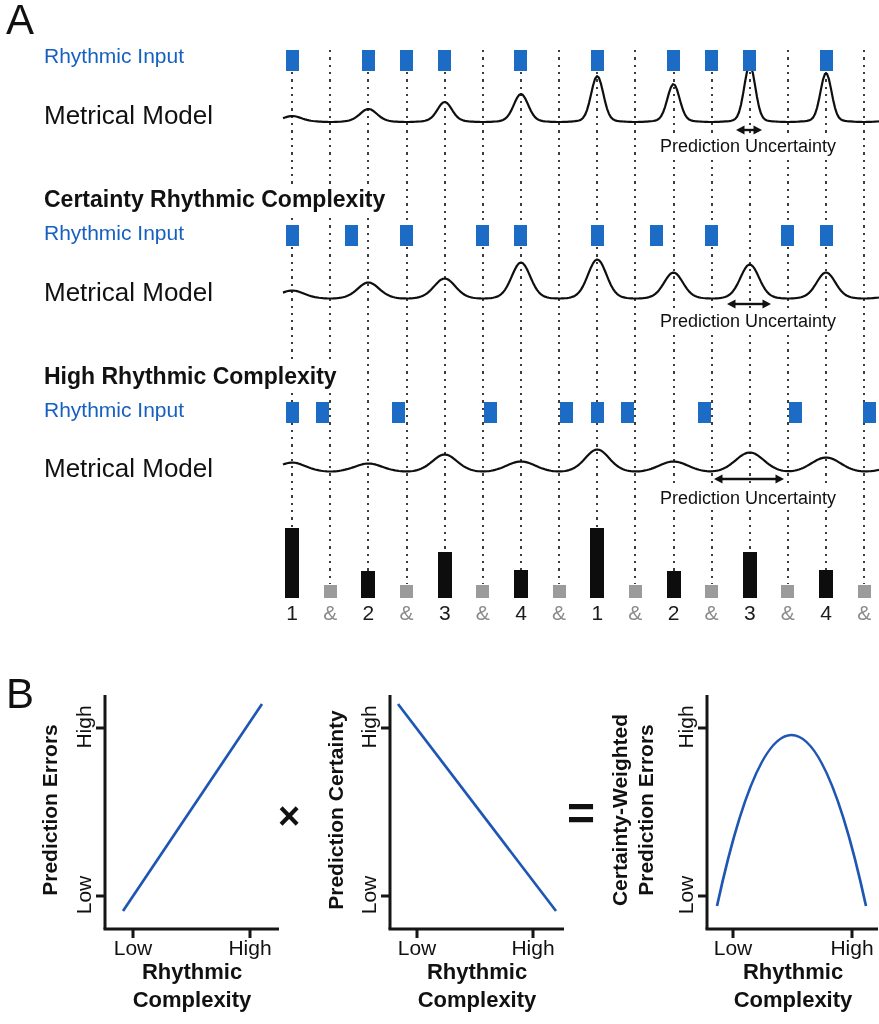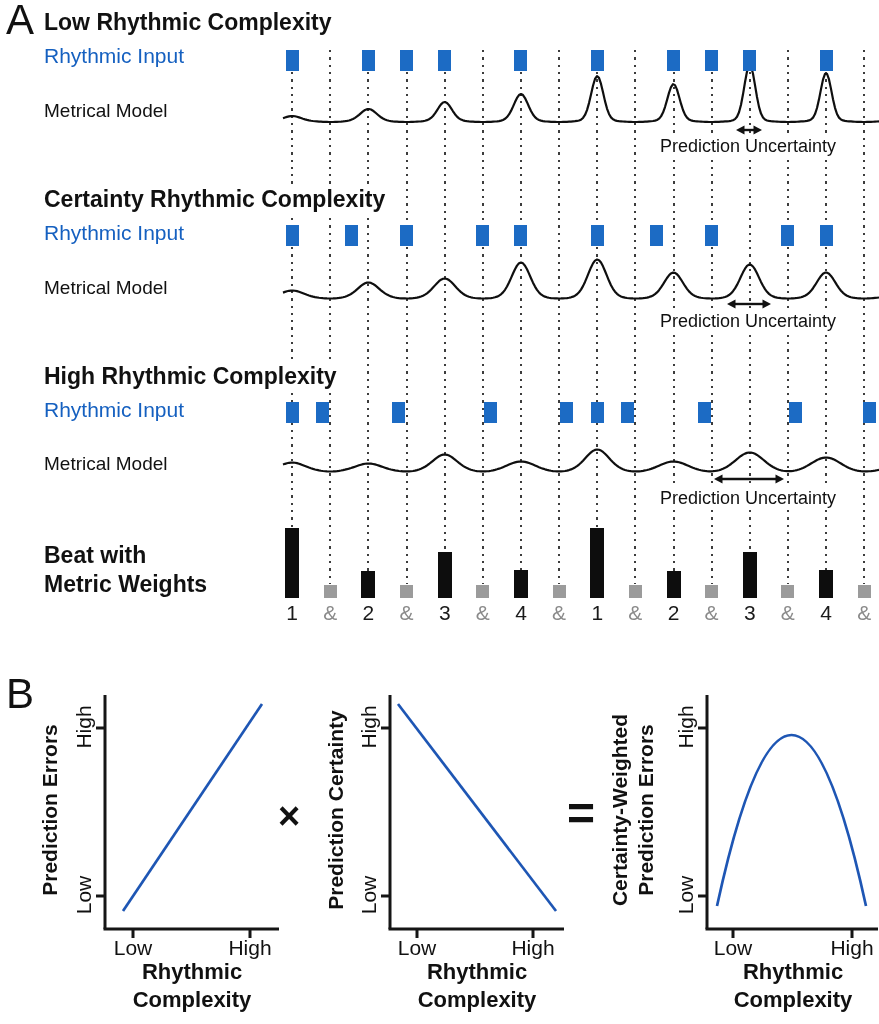--- a/index.html
+++ b/index.html
@@ -2,21 +2,21 @@
 <html><head>
 <meta charset="utf-8">
 <style>
   html,body{margin:0;padding:0;background:#fff;}
   #fig{position:relative;width:879px;height:1024px;background:#fff;overflow:hidden;
        font-family:"Liberation Sans","DejaVu Sans",sans-serif;color:#111;}
   .abs{position:absolute;}
   .glabel{position:absolute;font-size:42px;font-weight:400;color:#111;}
   .sec-title{position:absolute;left:44px;font-size:23px;font-weight:bold;background:#fff;padding-right:4px;white-space:nowrap;}
   .input-label{position:absolute;left:44px;font-size:21px;white-space:nowrap;}
-  .model-label{position:absolute;left:44px;font-size:19px;color:#111;white-space:nowrap;}
+  .model-label{position:absolute;left:44px;font-size:26px;color:#111;white-space:nowrap;}
   .unc-label{position:absolute;font-size:18px;color:#111;background:#fff;white-space:nowrap;transform:translateX(-50%);padding:0 2px;}
   .beat-label{position:absolute;left:44px;top:541px;font-size:23px;font-weight:bold;line-height:29px;}
   .gridline{position:absolute;width:2px;top:50px;height:534px;
     background-image:repeating-linear-gradient(to bottom,#3c3c3c 0 2.3px,transparent 2.3px 7.3px);}
   .onset{position:absolute;width:13px;height:21px;}
   .wbar{position:absolute;}
   .cnt{position:absolute;font-size:21px;transform:translateX(-50%);top:601px;}
   svg.layer{position:absolute;left:0;top:0;}
   .vlab{position:absolute;white-space:nowrap;transform:translate(-50%,-50%) rotate(-90deg);font-size:21px;}
   .vlab.bold{font-weight:bold;}
@@ -144,39 +144,34 @@
       <div class="wbar" style="left: 781.39px; top: 585px; width: 13px; height: 13px; background: rgb(155, 155, 155);"></div>
       <div class="cnt" style="left: 787.89px; color: rgb(138, 138, 138);">&amp;</div>
       <div class="wbar" style="left: 819.02px; top: 570px; width: 14px; height: 28px; background: rgb(13, 13, 13);"></div>
       <div class="cnt" style="left: 826.02px; color: rgb(26, 26, 26);">4</div>
       <div class="wbar" style="left: 857.65px; top: 585px; width: 13px; height: 13px; background: rgb(155, 155, 155);"></div>
       <div class="cnt" style="left: 864.15px; color: rgb(138, 138, 138);">&amp;</div>
     </div>
 
   <div class="glabel" style="left:6px;top:-4px;">A</div>
 
-  <div class="sec-title" style="top:9px;">Low Rhythmic Complexity</div>
   <div class="input-label" style="top: 44px; color: rgb(21, 96, 192);">Rhythmic Input</div>
   <div class="model-label" style="top:100px;">Metrical Model</div>
   <div class="unc-label" style="left:748px;top:136px;">Prediction Uncertainty</div>
 
   <div class="sec-title" style="top:186px;">Certainty Rhythmic Complexity</div>
   <div class="input-label" style="top: 221px; color: rgb(21, 96, 192);">Rhythmic Input</div>
   <div class="model-label" style="top:277px;">Metrical Model</div>
   <div class="unc-label" style="left:748px;top:311px;">Prediction Uncertainty</div>
 
   <div class="sec-title" style="top:363px;">High Rhythmic Complexity</div>
   <div class="input-label" style="top: 398px; color: rgb(21, 96, 192);">Rhythmic Input</div>
   <div class="model-label" style="top:453px;">Metrical Model</div>
   <div class="unc-label" style="left:748px;top:488px;">Prediction Uncertainty</div>
 
-  <div class="beat-label">
-    <div>Beat with</div>
-    <div>Metric Weights</div>
-  </div>
 
   <div class="glabel" style="left:6px;top:670px;">B</div>
 
   <div class="op" style="left:289px;top:816px;font-size:38px;">×</div>
   <div class="op" style="left:581px;top:813px;font-size:48px;">=</div>
 
   <div class="vlab bold" style="left:50px;top:810px;">Prediction Errors</div>
   <div class="vlab" style="left:84px;top:727px;">High</div>
   <div class="vlab" style="left:84px;top:895px;">Low</div>
   <div class="xtick" style="left:133px;top:936px;">Low</div>

